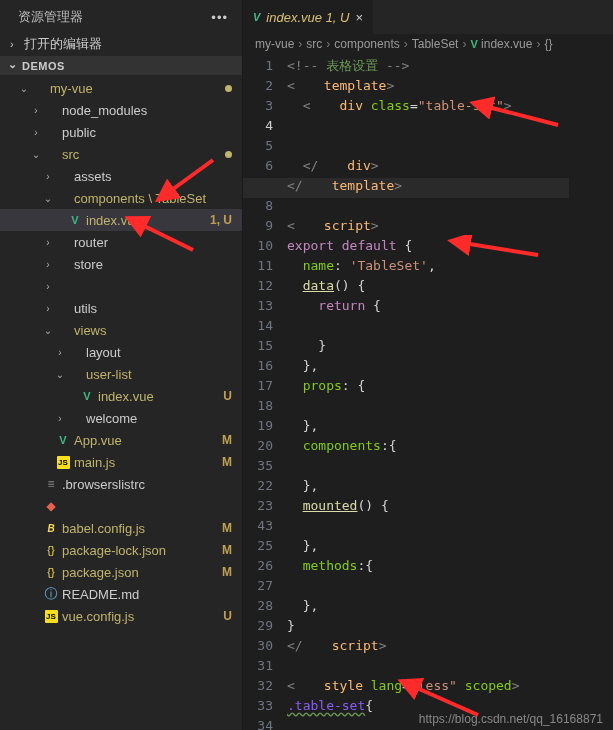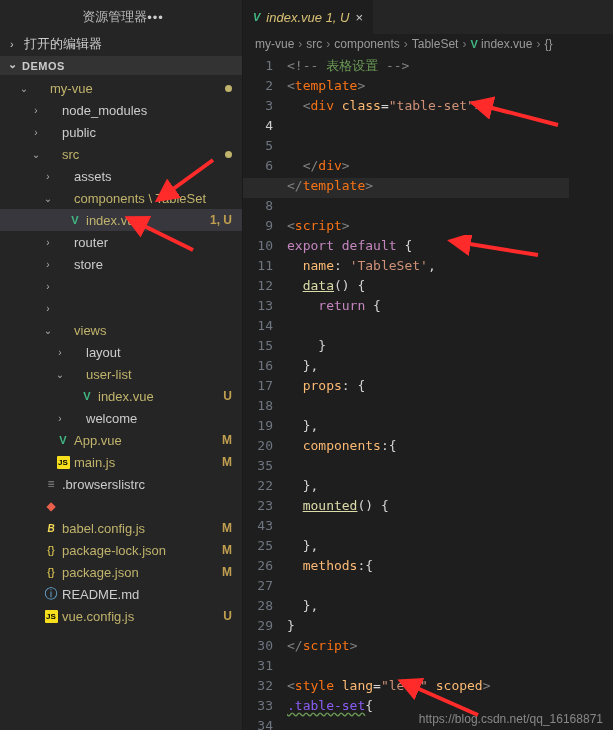--- a/index.html
+++ b/index.html
@@ -15,21 +15,21 @@
     }
     .sidebar {
       width: 243px;
       background: #252526;
       display: flex;
       flex-direction: column;
       border-right: 1px solid #1a1a1a;
     }
     .sidebar-header {
       display: flex;
-      justify-content: center;
+      justify-content: space-between;
       align-items: center;
       padding: 8px 14px 6px 18px;
       color: #bbbbbb;
     }
     .more-dots { letter-spacing: 1px; color: #ccc; cursor: pointer; }
     .section-row {
       display: flex;
       align-items: center;
       padding: 3px 10px;
       color: #ccc;
@@ -84,22 +84,22 @@
     .crumb-sep { color: #777; }
     .code-area { flex: 1; display: flex; font-family: Consolas, monospace; font-size: 13px; line-height: 20px; overflow: hidden; }
     .gutter { width: 44px; text-align: right; color: #6e7681; padding-right: 14px; padding-top: 2px; }
     .gutter .cur { color: #cccccc; }
     .code { flex: 1; padding-top: 2px; white-space: pre; position: relative; }
     .ln-hl { position: absolute; left: -44px; right: 0; height: 20px; background: #2a2a2a; z-index: 0; }
     .code > div { position: relative; z-index: 1; }
     
     .c-gray { color: #808080; }
     .c-comment { color: #6a9955; }
-    .c-tag { color: #f97316; }
-    .c-attr { color: #fdba74; }
+    .c-tag { color: #fdba74; margin-left: 29px; }
+    .c-attr { color: #84cc16; }
     .c-str { color: #ce9178; }
     .c-kw { color: #c586c0; }
     .c-fn { color: #dcdcaa; text-decoration: underline; }
     .c-sel { color: #8b5cf6; }
     .c-plain { color: #d4d4d4; }
     
     .arrow { position: absolute; z-index: 50; pointer-events: none; }
     .arrow svg { display: block; }
     .watermark { position: absolute; bottom: 4px; right: 10px; color: #888; font-size: 12px; font-family: Arial; }
     .squiggle { text-decoration: underline wavy #6a9955; text-underline-offset: 2px; }
@@ -179,20 +179,21 @@
         <span class="ficon"></span>
         <span class="label">store</span>
       </div>
       <div class="tree-item" style="padding-left: 42px;">
         <span class="chevron">›</span>
         <span class="ficon"></span>
       </div>
       <div class="tree-item" style="padding-left: 42px;">
         <span class="chevron">›</span>
         <span class="ficon"></span>
+        <span class="label">utils</span>
       </div>
       <div class="tree-item olive" style="padding-left: 42px;">
         <span class="chevron">⌄</span>
         <span class="ficon"></span>
         <span class="label">views</span>
       </div>
       <div class="tree-item" style="padding-left: 54px;">
         <span class="chevron">›</span>
         <span class="ficon"></span>
         <span class="label">layout</span>

